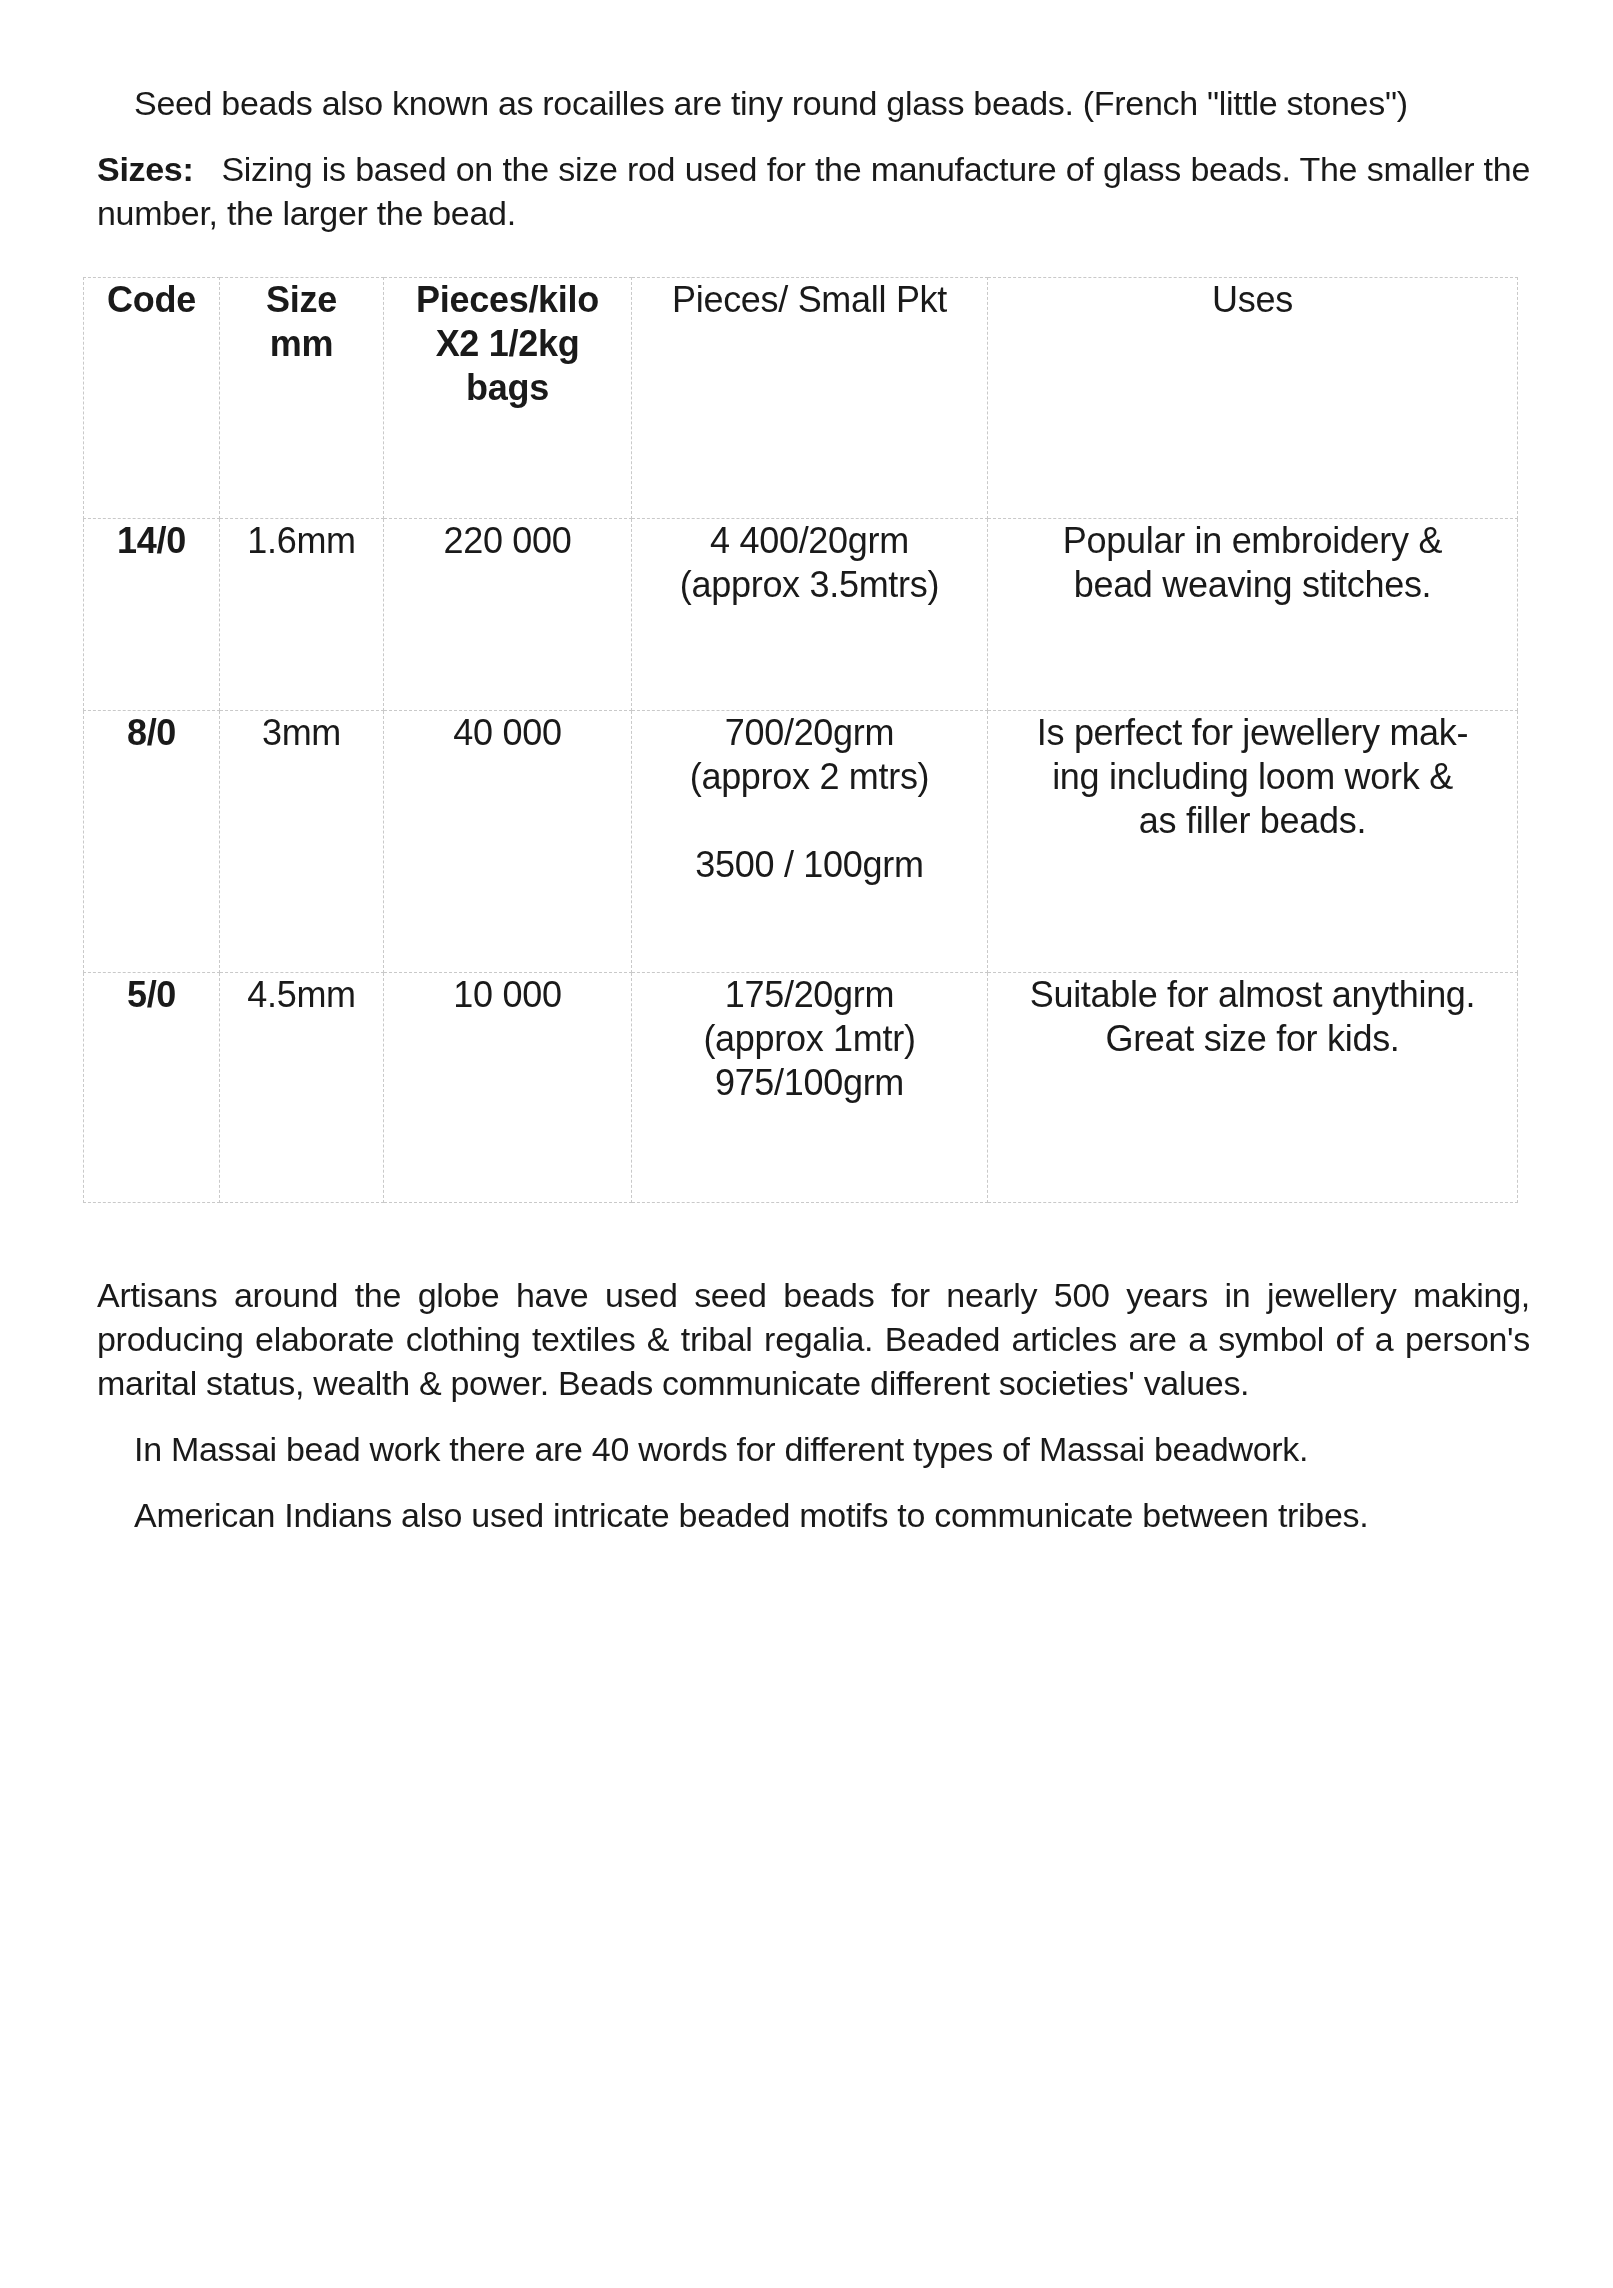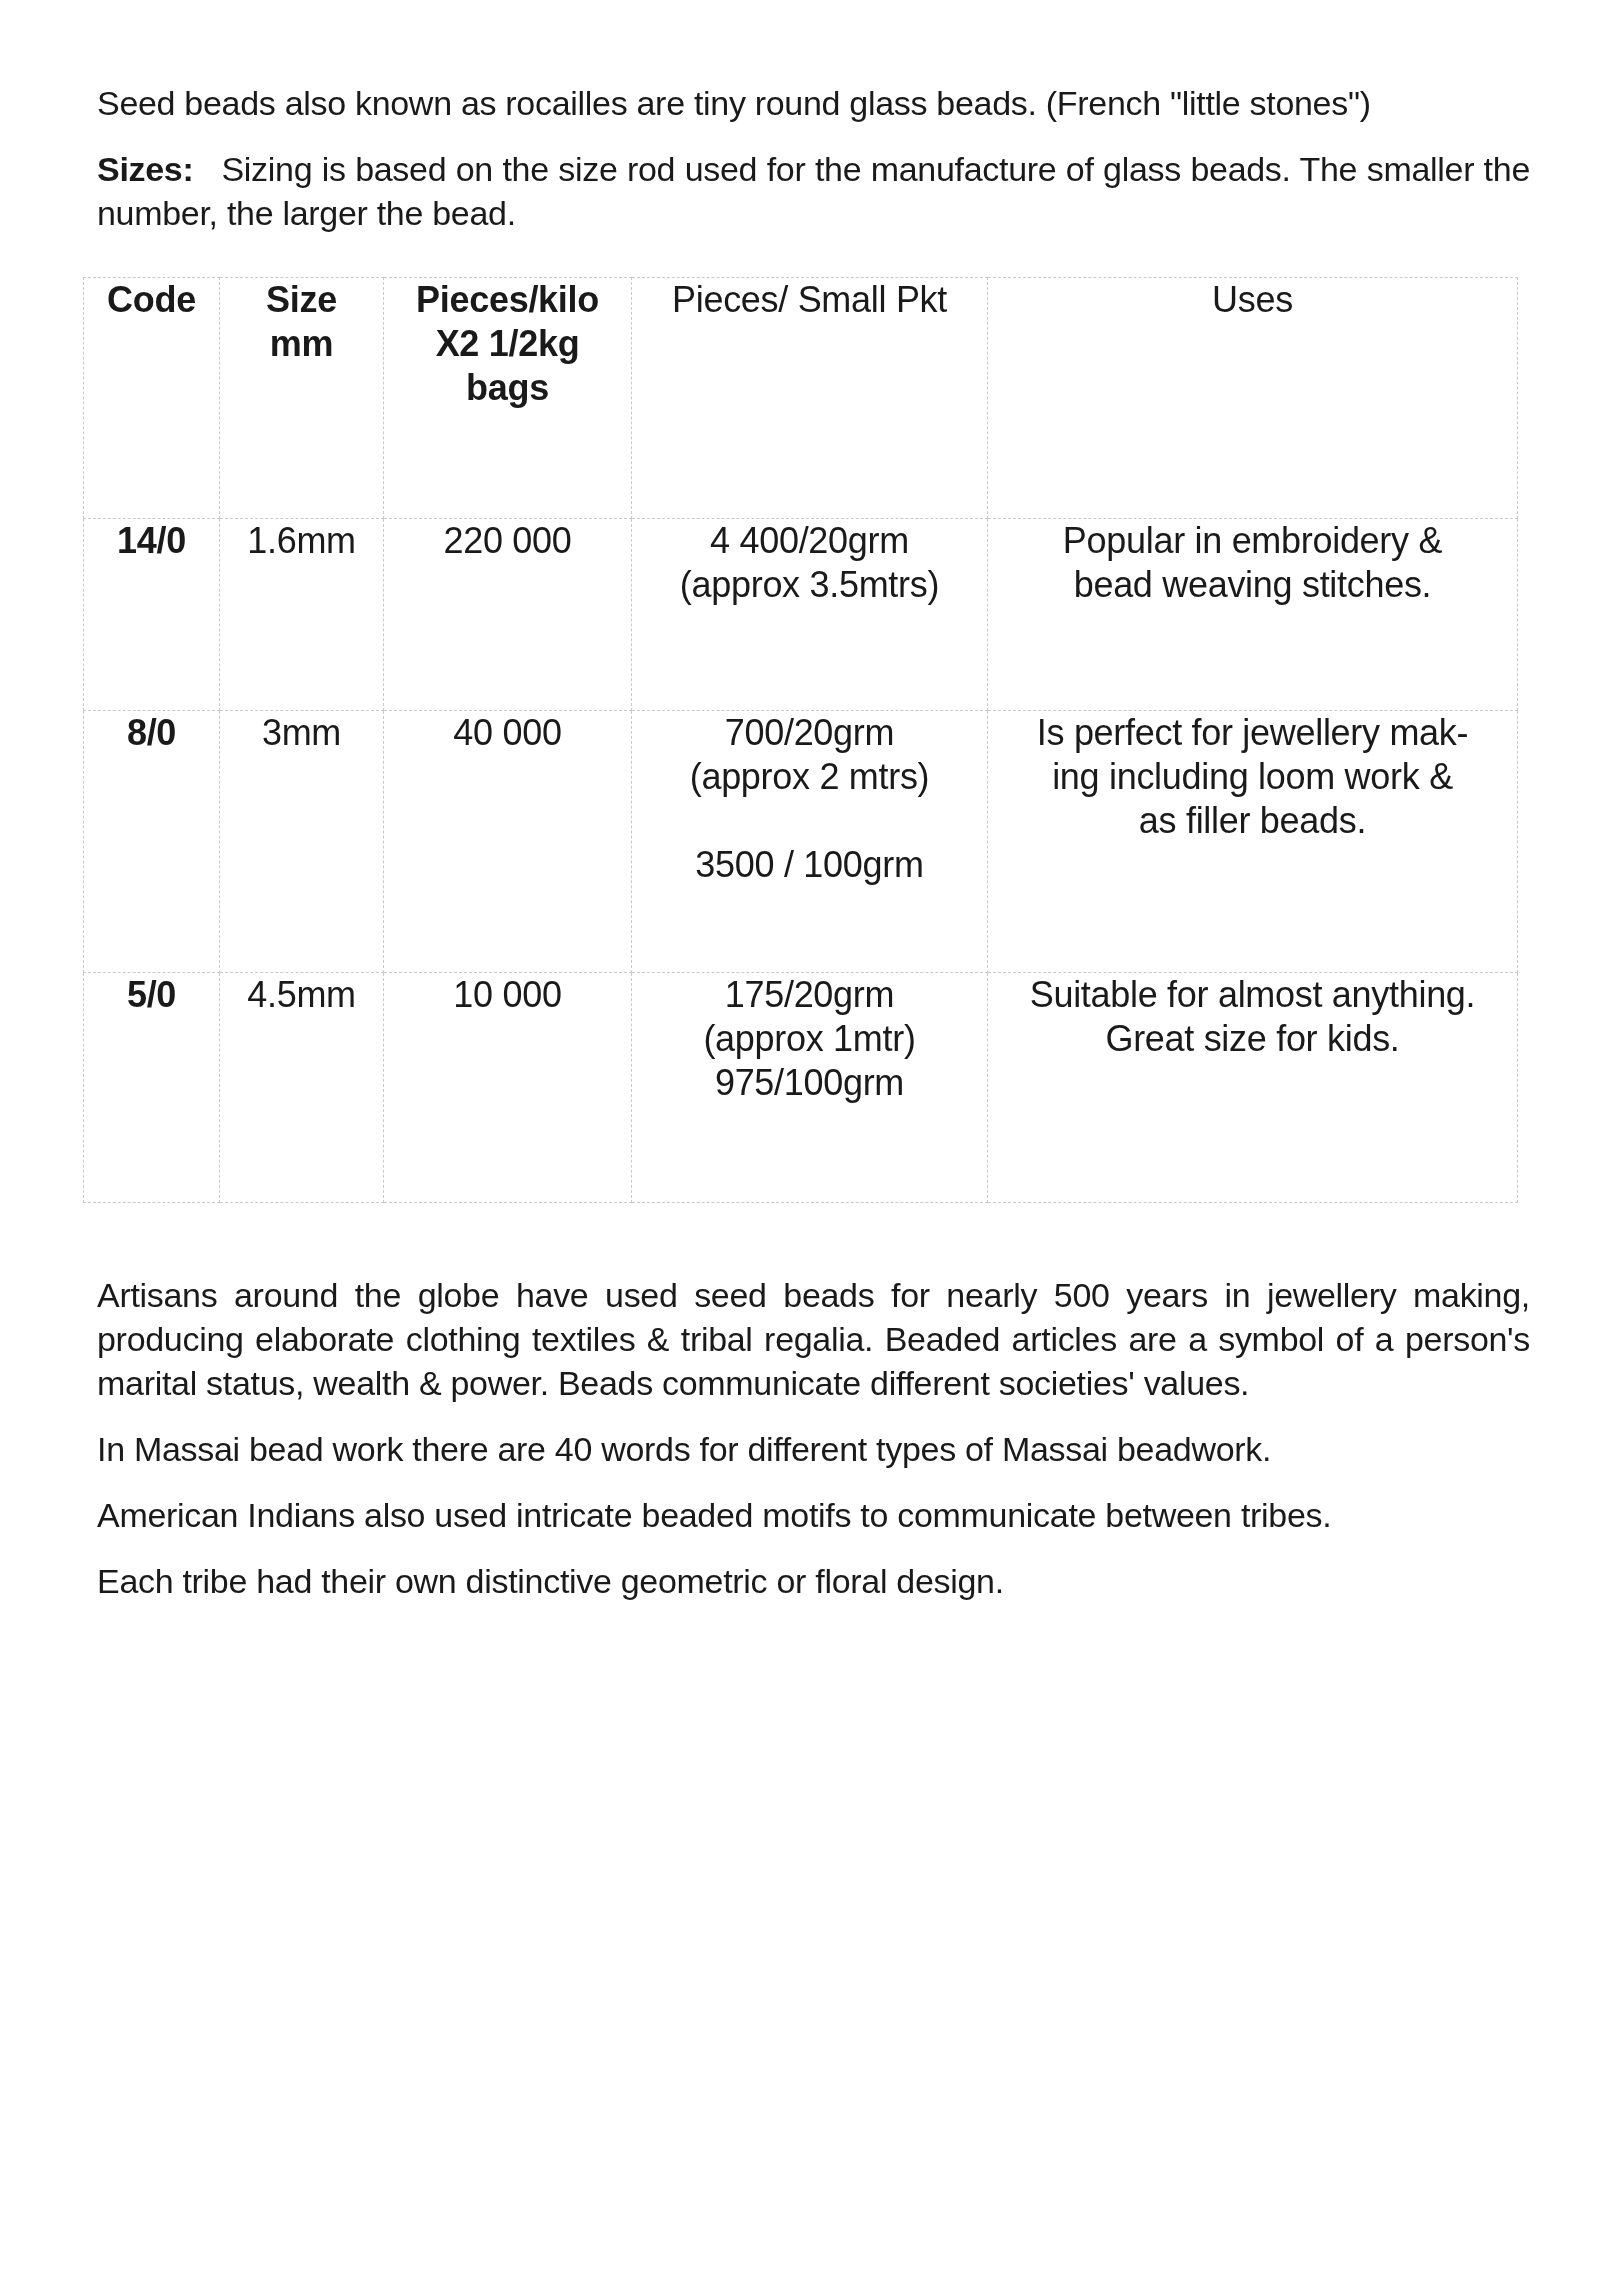--- a/index.html
+++ b/index.html
@@ -21,20 +21,21 @@
     color: #1a1a1a;
   }
   p.para {
     margin: 0 0 22px 0;
   }
   p.justify {
     text-align: justify;
   }
   p.nowrap {
     white-space: nowrap;
+    margin-left: 37px;
   }
   .sizes-lead {
     font-weight: bold;
     margin-right: 28px;
   }
   table.bead-table {
     table-layout: fixed;
     border-collapse: collapse;
     width: 1434px;
     margin: 42px 0 70px -14px;
@@ -148,16 +149,15 @@
     </tbody>
   </table>
 
   <p class="para justify">Artisans around the globe have used seed beads for nearly 500 years in jewellery making, producing elaborate clothing textiles &amp; tribal regalia. Beaded articles are a symbol of a person's marital status, wealth &amp; power. Beads communicate different societies' values.</p>
 
 
   <p class="para nowrap">In Massai bead work there are 40 words for different types of Massai beadwork.</p>
 
   <p class="para nowrap">American Indians also used intricate beaded motifs to communicate between tribes.</p>
 
-  <p class="para nowrap">Each tribe had their own distinctive geometric or floral design.</p>
 
 </div>
 
 
 </body></html>

